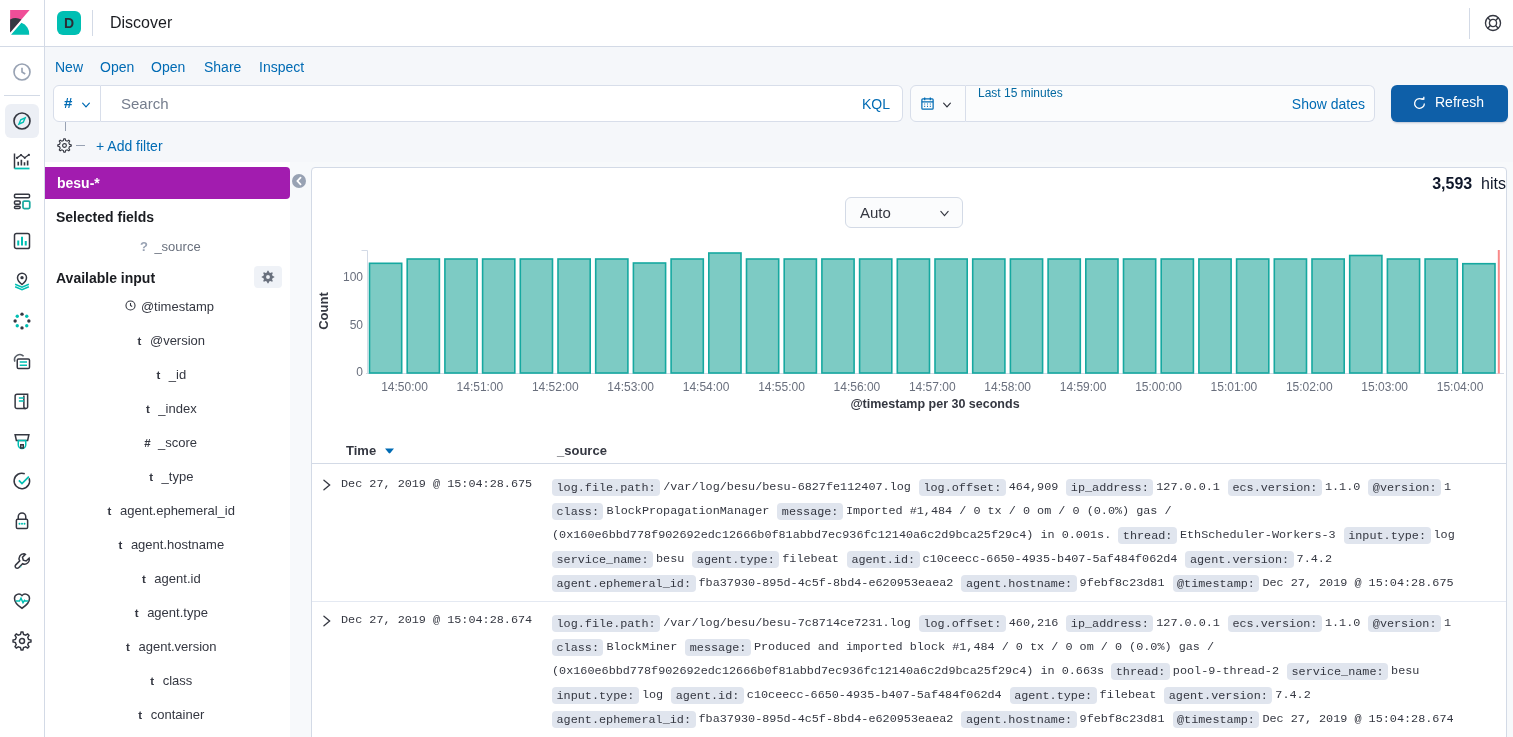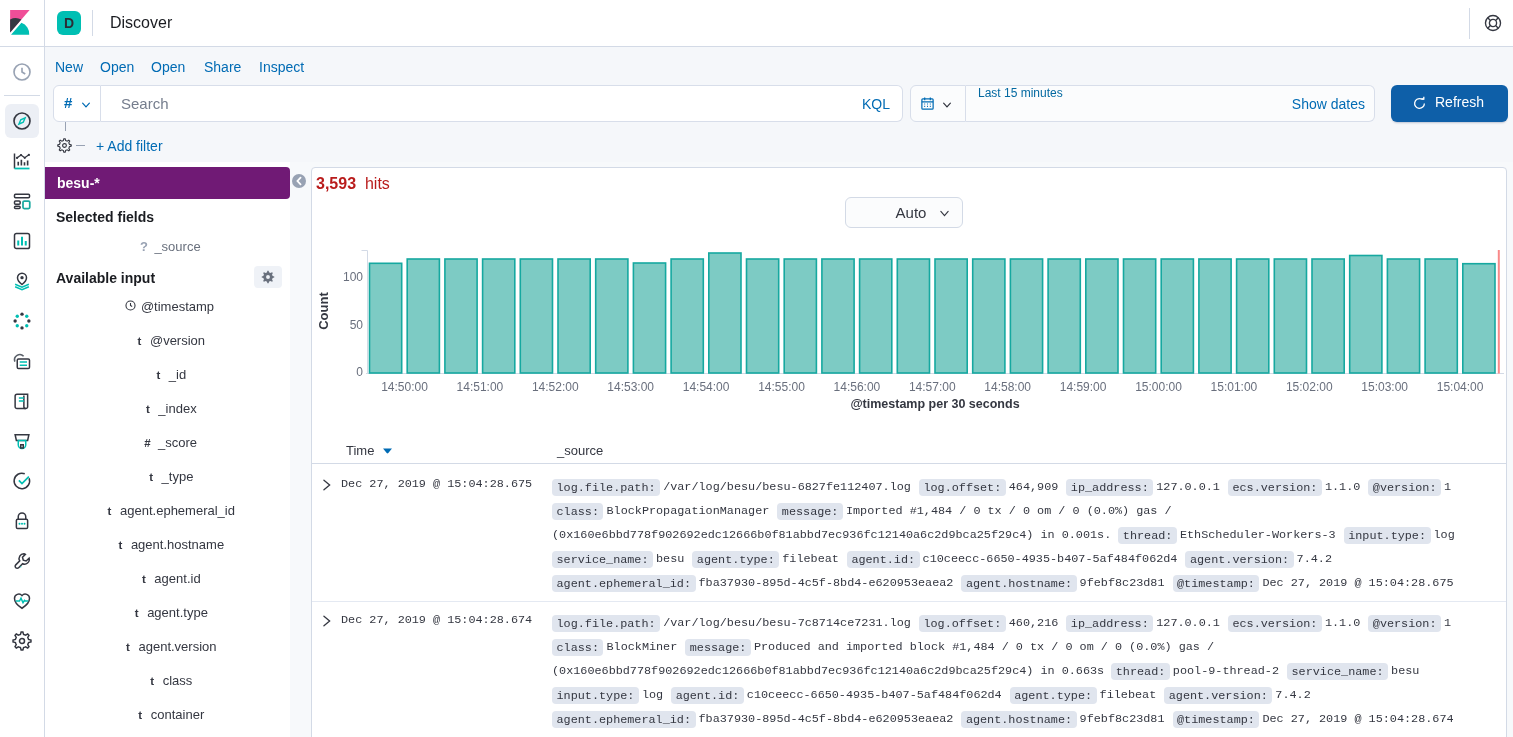--- a/index.html
+++ b/index.html
@@ -30,45 +30,45 @@
     background:#f5f7fa; }
   .menulink { position:absolute; top:12px; font-size:14px; color:#006bb4; }
   #refresh { position:absolute; left:1346px; top:38px; width:117px; height:37px;
     background:#0e5fa8; border-radius:6px; color:#fff; font-size:14px; font-weight:500;
     box-shadow:0 2px 2px -1px rgba(60,80,120,.3); }
   #addfilter { position:absolute; left:51px; top:91px; font-size:14px; color:#006bb4; }
 
   
   #sidebar { position:absolute; left:45px; top:167px; width:245px; height:570px; background:#fff; }
   #ipheader { position:absolute; left:0; top:0; width:245px; height:32px;
-    background:#701a75; border-radius:0 4px 4px 0; color:#fff; font-weight:bold;
+    background:#a21caf; border-radius:0 4px 4px 0; color:#fff; font-weight:bold;
     font-size:14px; line-height:32px; padding-left:12px; }
   #collapse { position:absolute; left:292px; top:174px; width:14px; height:14px;
     border-radius:50%; background:#98a2b3; z-index:3; }
   .sideheading { position:absolute; left:11px; font-size:14px; font-weight:bold; color:#1a1c21; }
   .frow { position:absolute; left:12px; width:220px; height:20px; font-size:13px;
     color:#343741; line-height:20px;text-align:center; }
   .fi { display:inline-block; width:21px; font-weight:bold; font-size:11.5px; color:#343741; }
 
   
   #panel { position:absolute; left:311px; top:167px; width:1196px; height:601px;
     background:#fff; border:1px solid #d3dae6; border-radius:4px 4px 0 0; }
-  #hitsline { position:absolute; left:4px; top:7px; width:1190px; text-align:left;
-    font-size:16px; color:#b91c1c; }
+  #hitsline { position:absolute; left:4px; top:7px; width:1190px; text-align:right;
+    font-size:16px; color:#0f172a; }
   #rangeline { position:absolute; left:4px; top:28px; width:1190px; height:32px;
     display:flex; justify-content:center; align-items:center; gap:2px;
     font-size:15px; color:#343741; }
   #autosel { position:relative; margin-left:-7px; margin-right:7px; width:118px; height:31px; background:#fbfcfd;
     border:1px solid #d3dae6; border-radius:6px; font-size:15px; line-height:29px;
-    text-align:center; padding-left:14px; color:#343741; }
+    text-align:left; padding-left:14px; color:#343741; }
 
   
   .hline { position:absolute; left:0; width:1194px; height:1px; background:#d3dae6; }
   .mono { font-family:"Liberation Mono", monospace; font-size:11.8px; color:#343741; }
-  .th { position:absolute; top:275px; font-weight:normal; font-size:13px; color:#343741; }
+  .th { position:absolute; top:275px; font-weight:bold; font-size:13px; color:#343741; }
   .badge { background:#e0e5ee; border-radius:4px; padding:1.5px 4.5px; margin-right:3px; }
   .val { margin-right:8px; }
   .srcline { position:absolute; left:240px; width:950px; height:24px; line-height:24px;
     white-space:nowrap; }
   .timecell { position:absolute; left:29px; width:220px; height:16px; line-height:16px; }
   .chev { position:absolute; left:8px; width:14px; height:14px; }
 </style>
 </head>
 <body>
 

